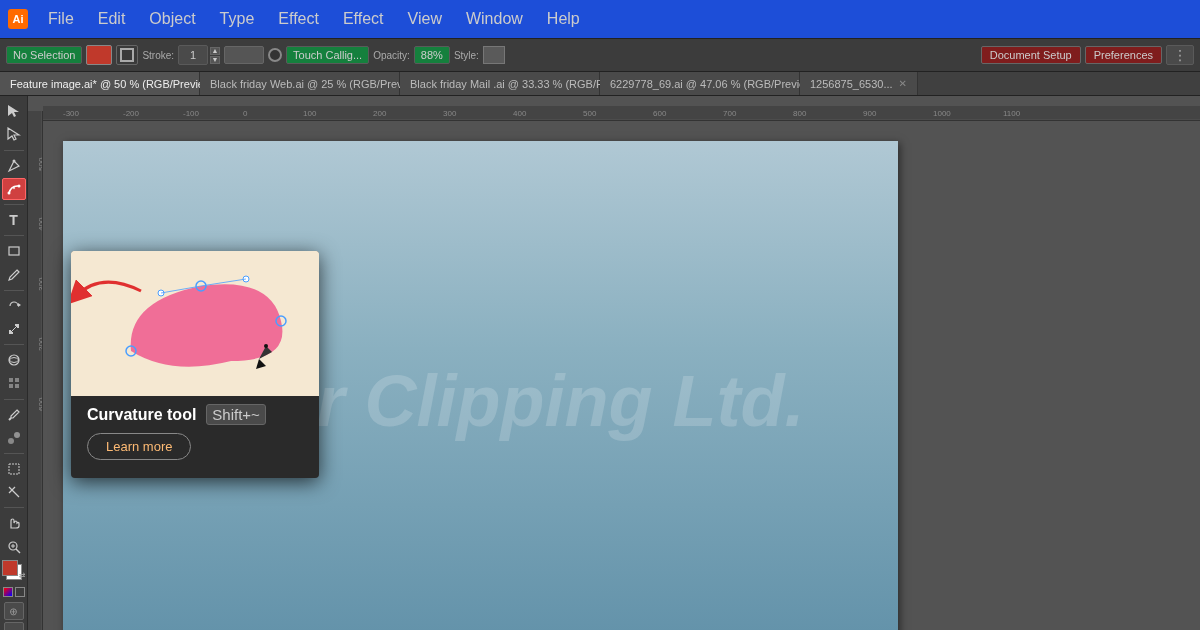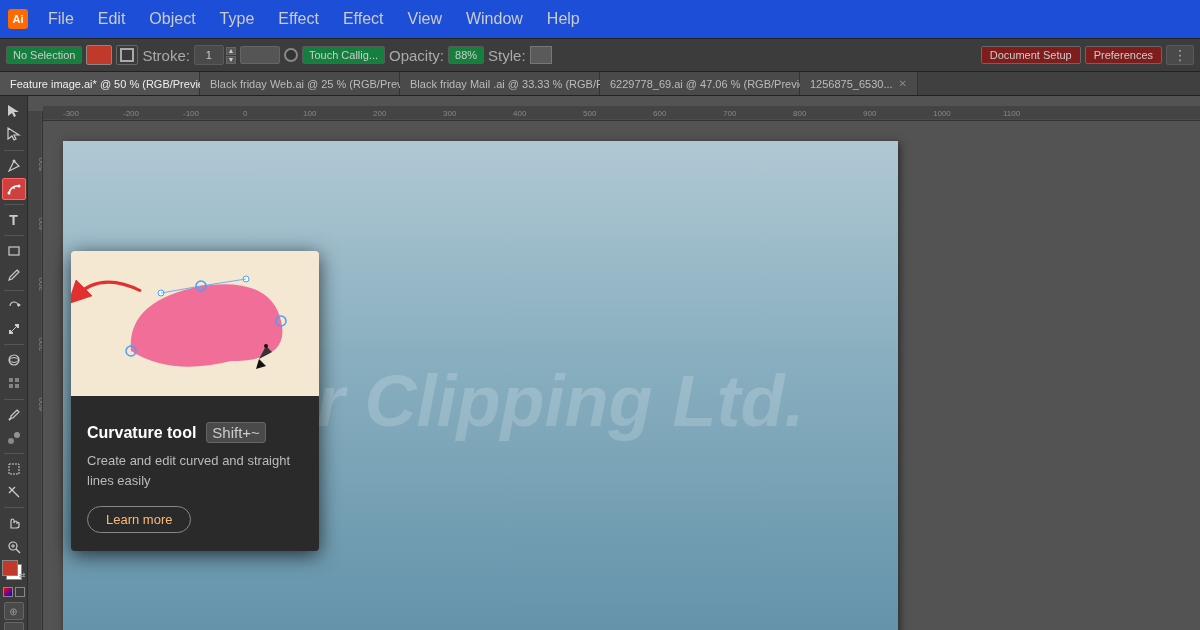--- a/index.html
+++ b/index.html
@@ -50,21 +50,21 @@
       cursor: pointer;
       white-space: nowrap;
     }
     .toolbar-fill {
       width: 26px; height: 20px;
       background: #c0392b;
       border: 1px solid #888;
       border-radius: 2px;
       cursor: pointer;
     }
-    .toolbar-label { font-size: 15px; color: #aaa; }
+    .toolbar-label { font-size: 10px; color: #aaa; }
     .toolbar-btn {
       background: #7f1d1d;
       border: 1px solid #666;
       color: #ccc;
       font-size: 11px;
       padding: 2px 8px;
       border-radius: 2px;
       cursor: pointer;
     }
     .style-box {
@@ -188,21 +188,21 @@
       z-index: 100;
     }
     .tooltip-image {
       width: 248px;
       height: 145px;
       background: #f5e8d0;
       position: relative;
       overflow: hidden;
     }
     .tooltip-body {
-      padding: 26px 16px 18px;
+      padding: 8px 16px 18px;
     }
     .tooltip-title-row {
       display: flex;
       align-items: center;
       gap: 10px;
       margin-bottom: 8px;
     }
     .tooltip-title {
       font-size: 16px;
       font-weight: bold;
@@ -519,19 +519,18 @@
             </marker>
           </defs>
         </svg>
       </div>
 
       <div class="tooltip-body">
         <div class="tooltip-title-row">
           <span class="tooltip-title">Curvature tool</span>
           <span class="tooltip-shortcut">Shift+~</span>
         </div>
-        <div class="tooltip-desc">Create and edit curved and straight lines easily</div>
         <button class="learn-more-btn">Learn more</button>
       </div>
     </div>
 
   </div>
 </div>
 
 </body></html>

